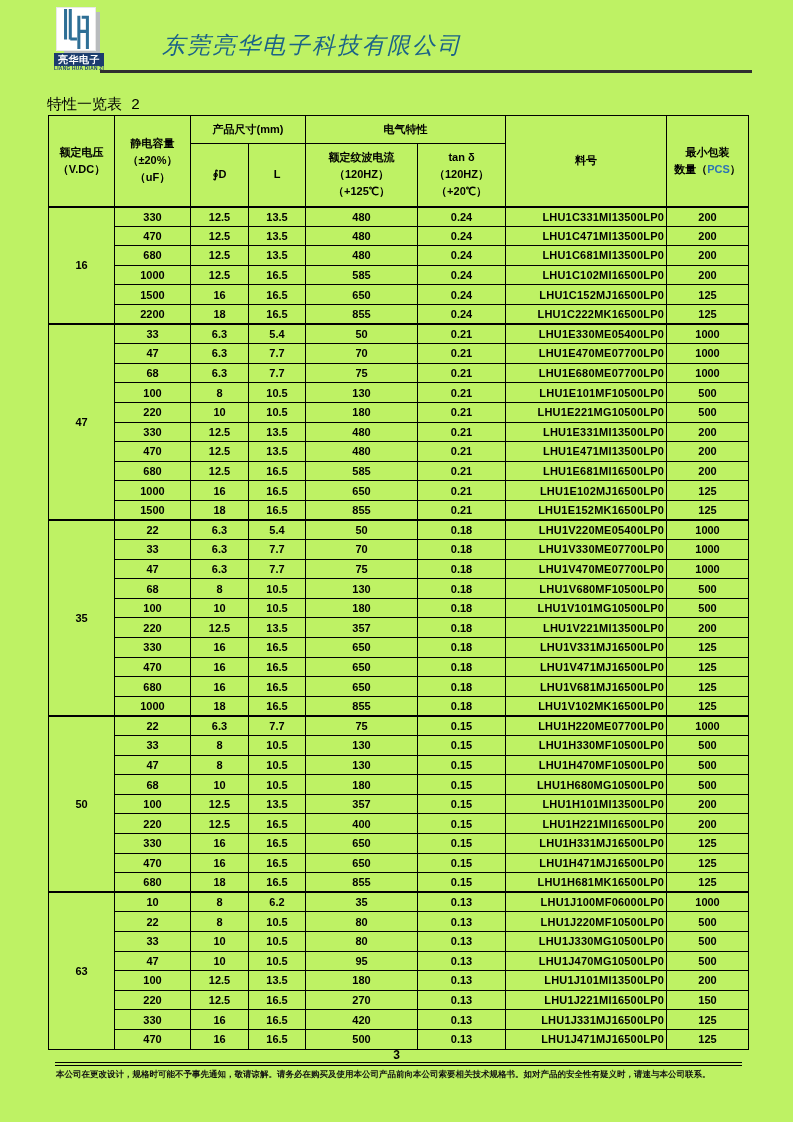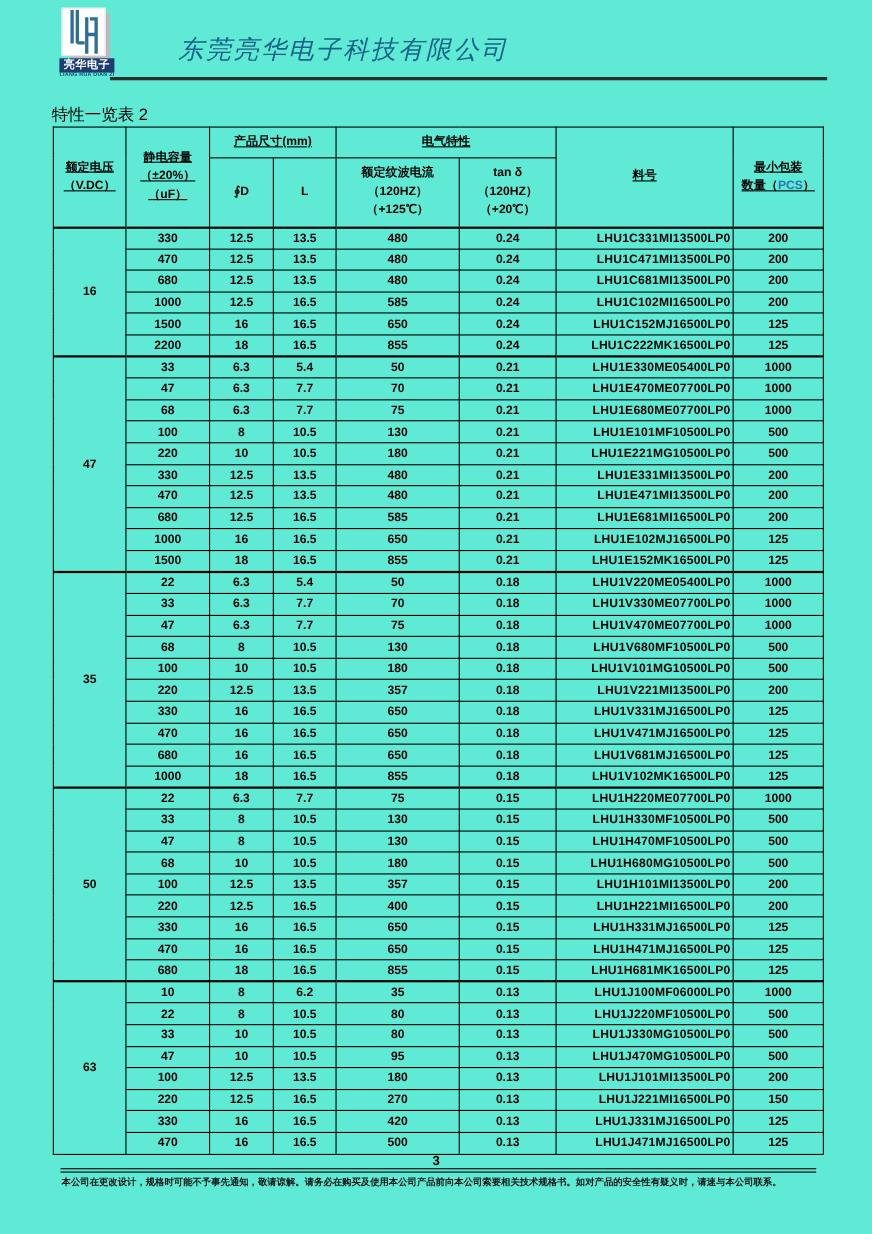--- a/index.html
+++ b/index.html
@@ -1,49 +1,49 @@
 <!DOCTYPE html>
 <html><head>
 <meta charset="utf-8">
 <style>
   * { margin:0; padding:0; box-sizing:border-box; }
   html,body { background:#ffffff; }
   body {
     width:793px; height:1122px; position:relative;
     font-family:"Liberation Sans", sans-serif; color:#000;
   }
-  .page { position:absolute; inset:0; background:#5eead4; overflow:hidden; }
+  .page { position:absolute; inset:0; background:#bef264; overflow:hidden; }
 
   
   .logo { position:absolute; left:54px; top:7px; width:50px; }
   .logo-mark { position:relative; width:44px; height:46px; margin-left:2px; }
   .logo-shadow { position:absolute; left:8px; top:5px; width:36px; height:44px; background:#b9bcbe; }
   .logo-mark svg { position:absolute; left:0; top:0; background:#fff; border:1px solid #e8e8e8; }
   .logo-bar { position:relative; width:50px; height:13px; background:#1c3d6e; color:#fff;
     font-size:10px; font-weight:bold; text-align:center; line-height:13px; letter-spacing:.5px; }
   .logo-pinyin { width:50px; font-size:4.8px; letter-spacing:.3px; color:#1c3d6e;
     text-align:center; font-weight:bold; white-space:nowrap; }
   .company-name { position:absolute; left:162px; top:30px; font-family:"Liberation Serif", serif;
     font-size:23px; font-weight:normal; font-style:italic; color:#1b6288; letter-spacing:2px; }
   .header-rule { position:absolute; left:100px; top:70px; width:652px; height:3px; background:#2f2f2f; }
 
   
-  .sheet-title { position:absolute; left:47px; top:95px; font-family:Liberation Sans, sans-serif;
+  .sheet-title { position:absolute; left:47px; top:95px; font-family:Liberation Mono, monospace;
     font-size:15px; color:#000; }
 
   
   table.spec { position:absolute; left:48px; top:115px; width:700px;
     border-collapse:collapse; table-layout:fixed; }
   table.spec th, table.spec td {
     border:1px solid #000; text-align:center; vertical-align:middle;
     font-size:11px; overflow:hidden; white-space:nowrap;
   }
   table.spec { border:1.5px solid #000; }
   thead th { font-weight:bold; line-height:1.55; }
-  thead tr.h1 th { height:28px;text-decoration:underline; }
+  thead tr.h1 th { height:28px; }
   thead tr.h2 th { height:63px; }
   th.blue-under { border-bottom:2px solid #7b86c8; }
   tbody td { height:19.6px; font-weight:bold; padding:0 2px; }
   tbody td.part { letter-spacing:.2px; font-weight:600;text-align:right; }
   tbody tr.group-start td { border-top:2px solid #000; }
   td.voltage-cell { font-weight:bold; }
   .hl { display:block; }
   .pcs-blue { color:#2e74b5;text-align:right; }
 
   

